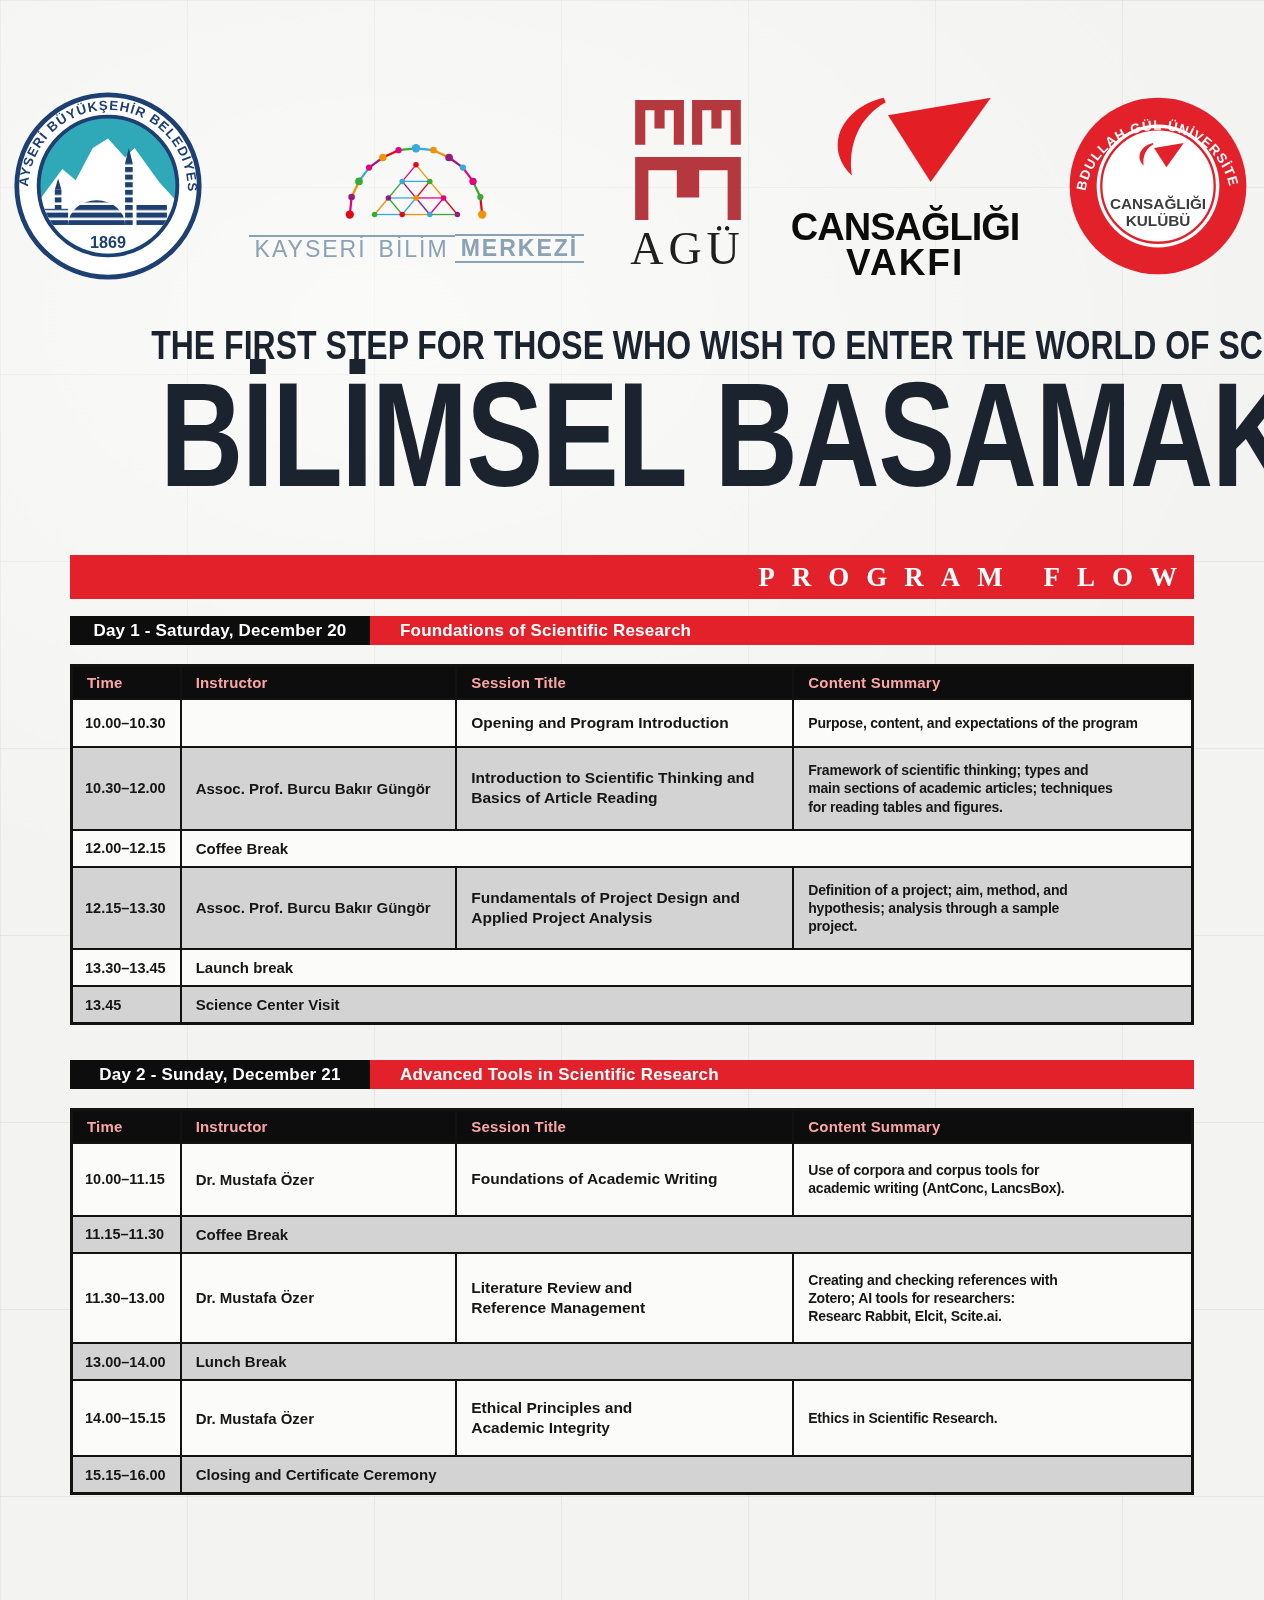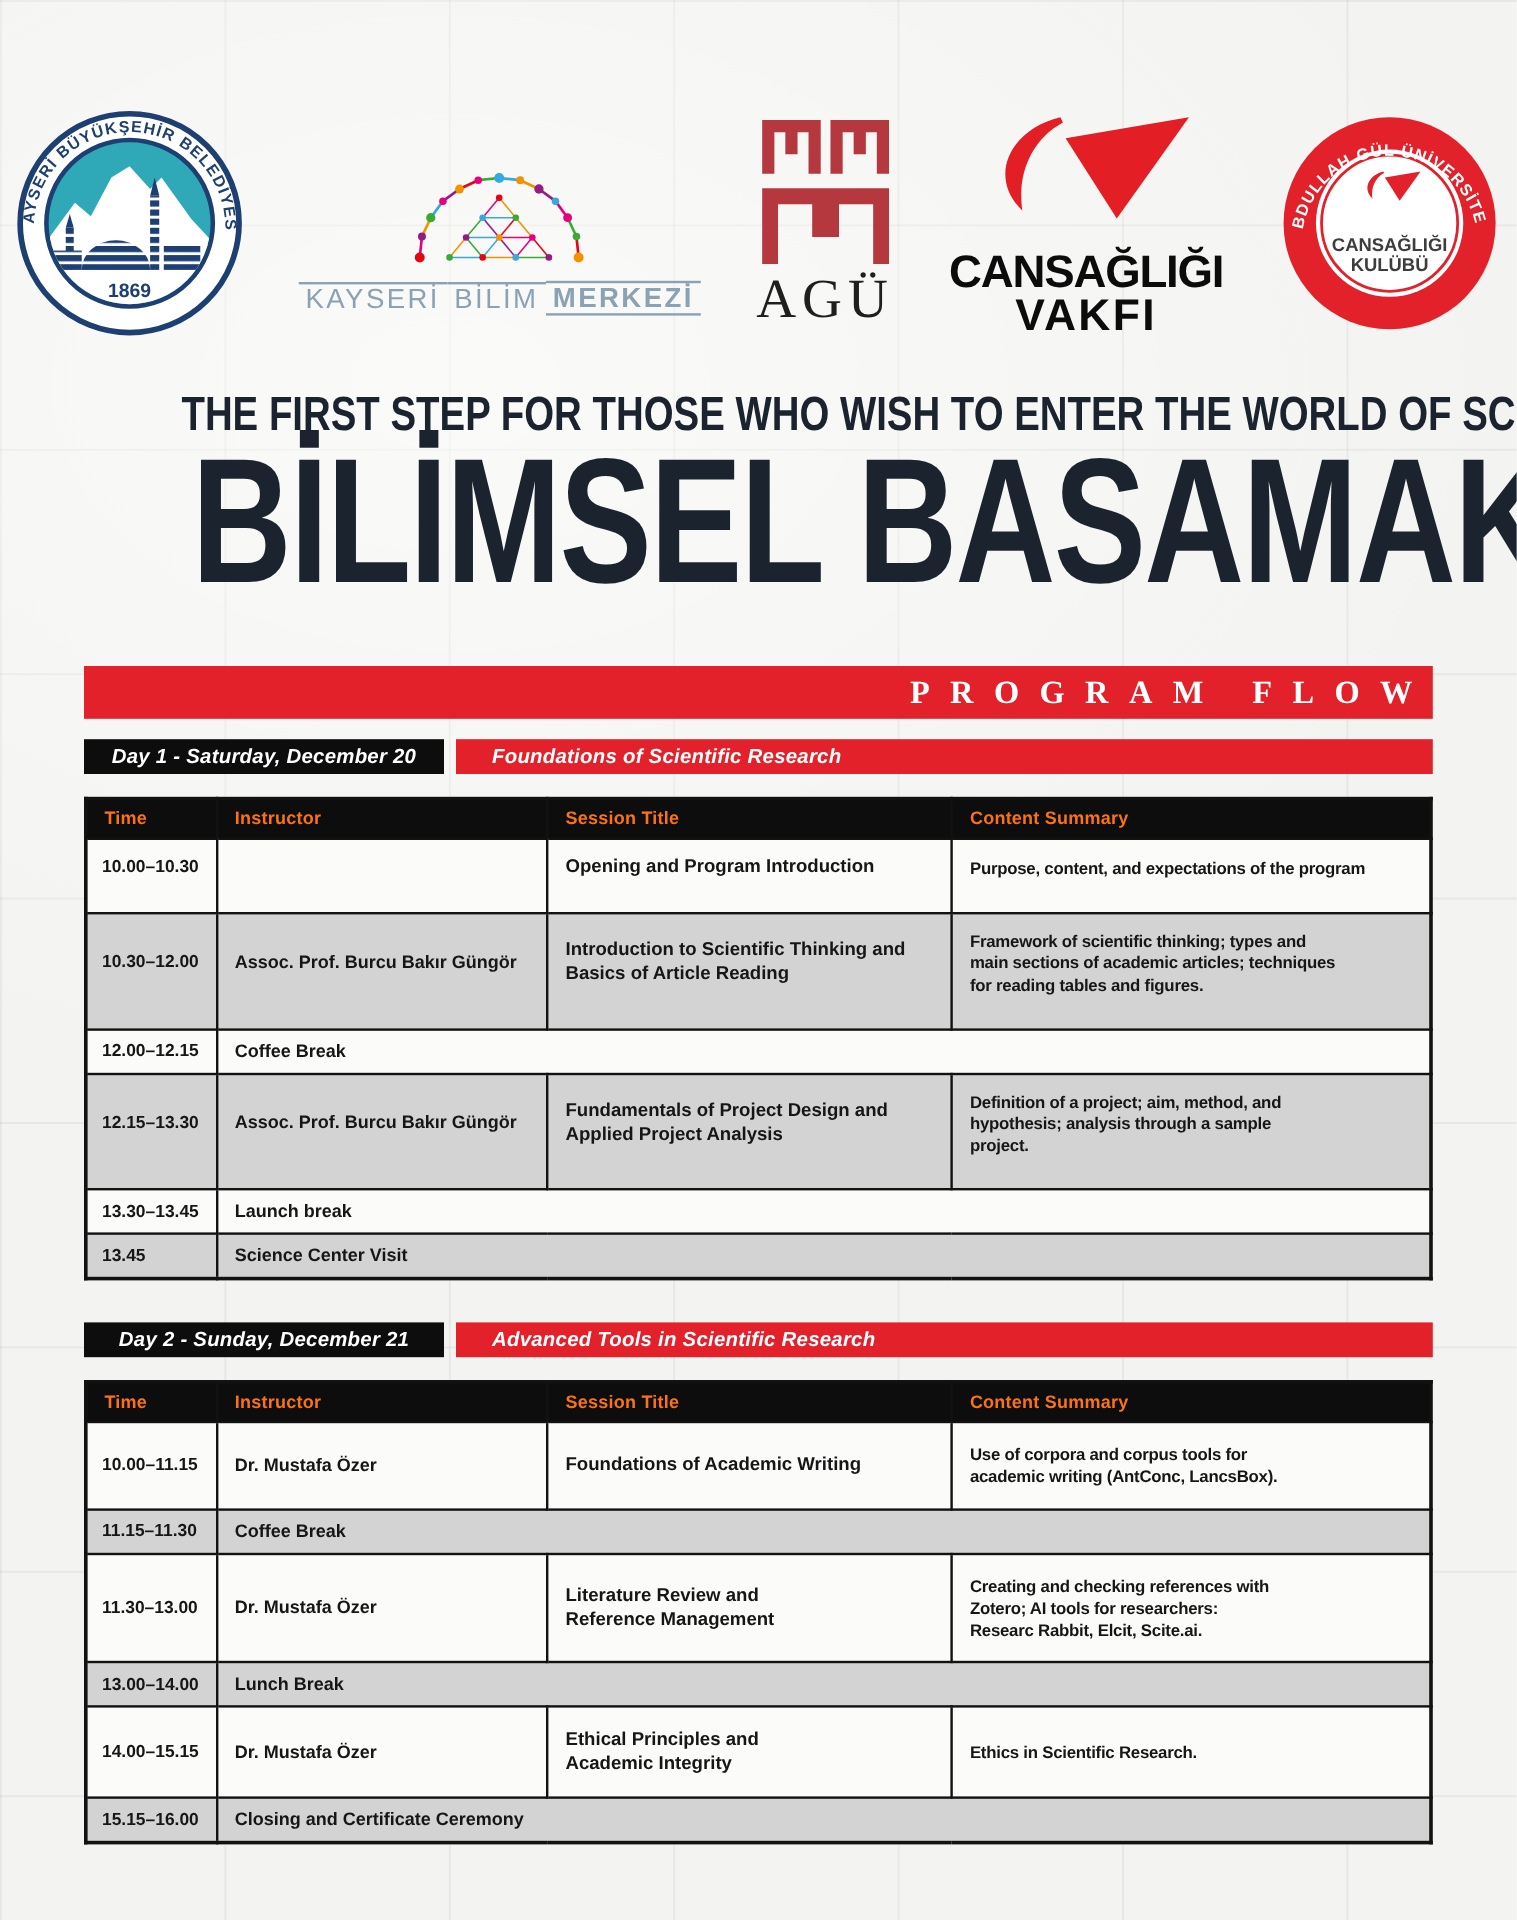--- a/index.html
+++ b/index.html
@@ -77,55 +77,55 @@
   .banner{
     width:1124px;height:44px;margin:46px auto 0;
     background:var(--red);
     color:#fff;display:flex;align-items:center;justify-content:flex-end;
     font-size:27px;font-weight:700;letter-spacing:17px;padding-left:15px;font-family:Liberation Serif, serif;
   }
   
   .days{width:1124px;margin:0 auto;}
   .day{margin-top:17px;}
   .day.day--2{margin-top:35px;}
-  .day-bar{display:flex;gap:10px;height:29px;font-style:italic;}
+  .day-bar{display:flex;height:29px;}
   .day-label{
     width:300px;background:var(--black);color:#fff;
     display:flex;align-items:center;justify-content:center;
     font-size:17px;font-weight:700;letter-spacing:.2px;
   }
   .day-theme{
     flex:1;background:var(--red);color:#fff;
     display:flex;align-items:center;padding-left:30px;
     font-size:17px;font-weight:700;letter-spacing:.2px;
   }
   table.schedule{
     width:100%;margin-top:19px;
     border-collapse:collapse;border:3px solid #121212;
     background:var(--white-row);
   }
   col.col-time{width:9.3%;}
   col.col-instructor{width:24.7%;}
   col.col-session{width:30.2%;}
   col.col-summary{width:35.8%;}
   .schedule th{
-    background:var(--black);color:#f97316;text-align:left;
+    background:var(--black);color:#fca5a5;text-align:left;
     font-size:15px;font-weight:700;padding:7px 14px;
     border:2px solid #121212;letter-spacing:.2px;
   }
   .schedule td{
     border:2px solid #121212;
     font-size:15px;font-weight:700;color:#161616;
     padding:10px 14px;vertical-align:middle;background:var(--white-row);
   }
   .schedule tr.shaded td{background:var(--gray);}
   .schedule td.cell-time{white-space:nowrap;font-size:14.5px;padding-left:12px;}
   .schedule td.cell-session{white-space:pre-line;font-size:15.5px;line-height:1.3;}
   .schedule td.cell-summary{white-space:pre-line;font-size:14px;line-height:1.3;letter-spacing:-.2px;}
-  .schedule tr.session-row td{padding-top:13px;padding-bottom:27px;}
+  .schedule tr.session-row td{padding-top:13px;padding-bottom:13px;}
   .day--2 .schedule tr.session-row td{padding-top:17px;padding-bottom:17px;}
   .schedule tr.break-row td{padding-top:9px;padding-bottom:9px;}
 </style>
 </head>
 <body>
 
 <div class="poster">
 
   <div class="logos">
 

